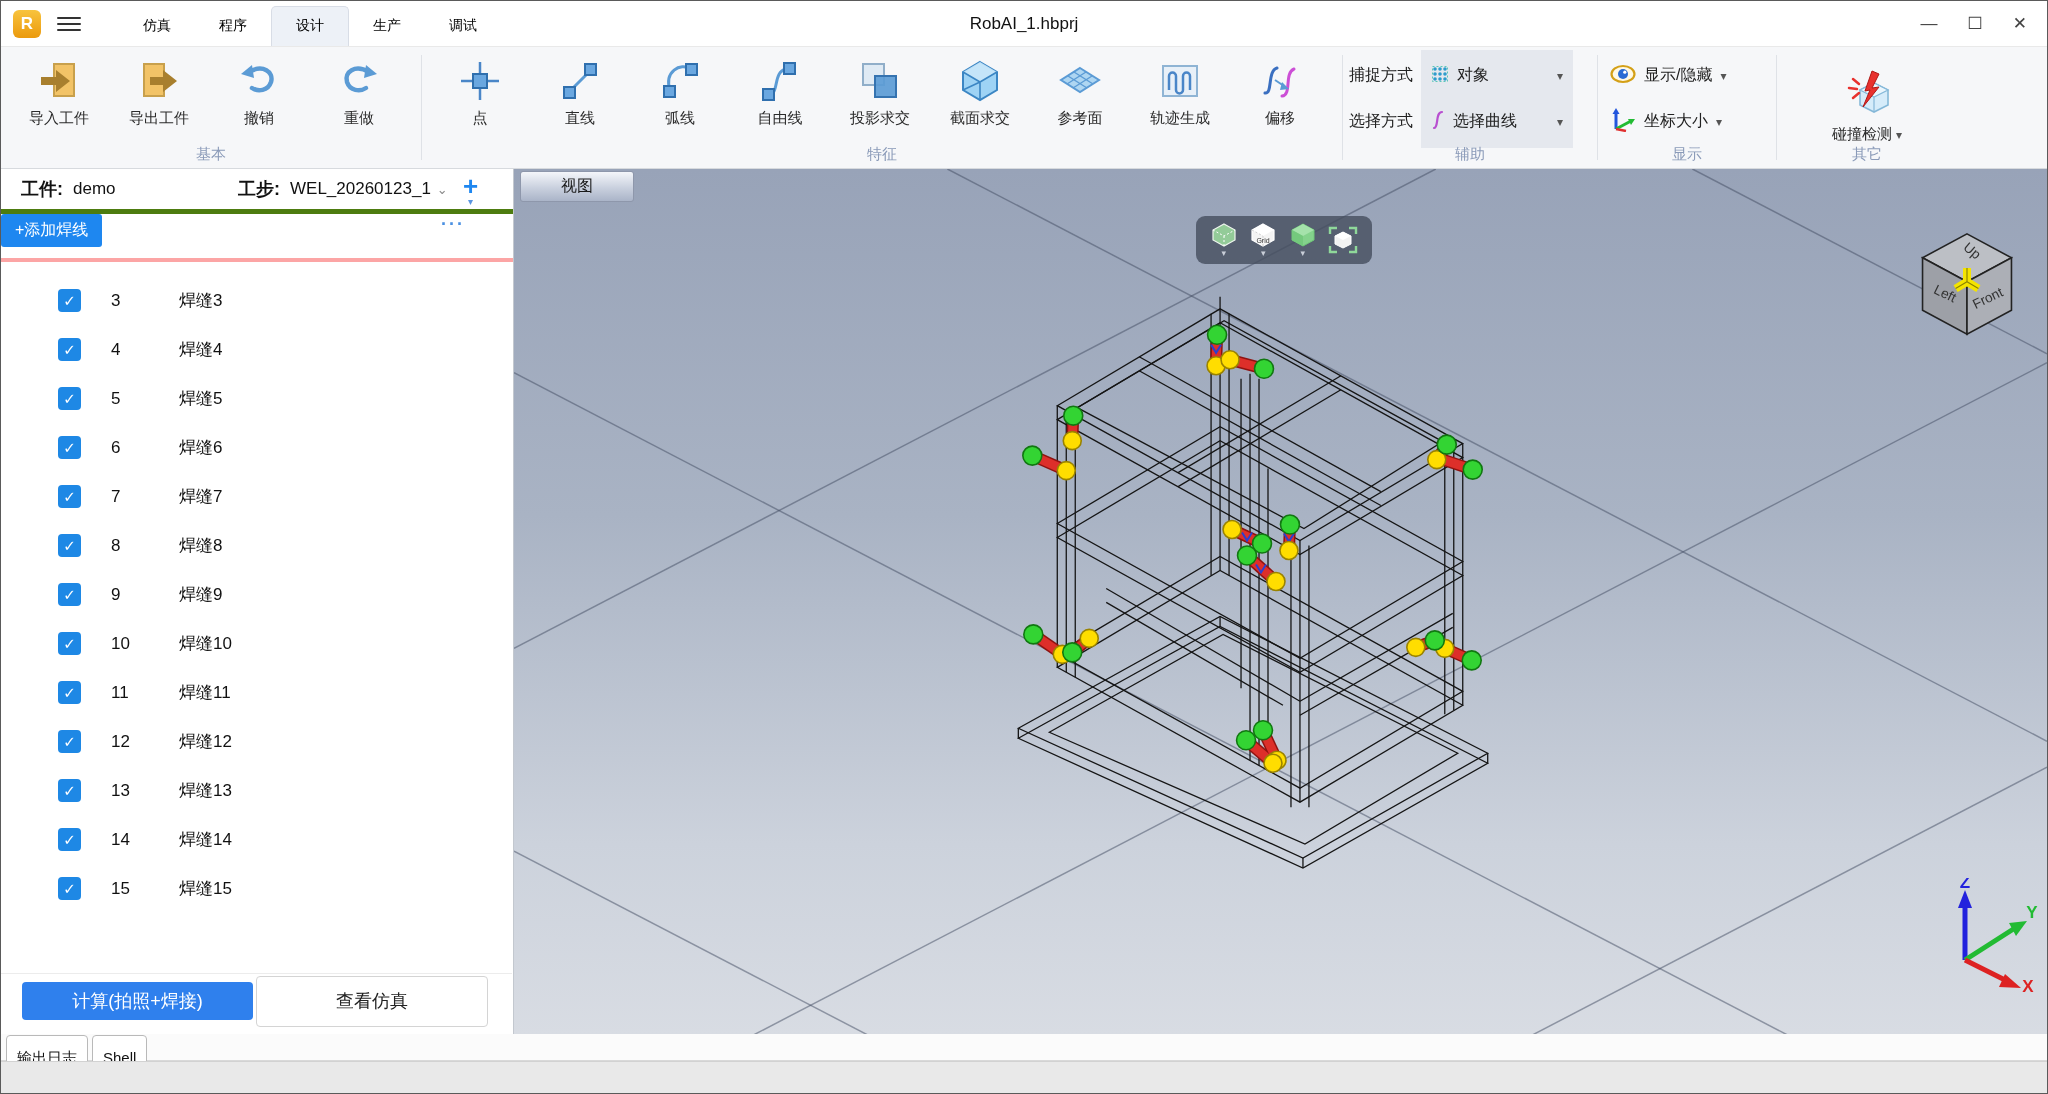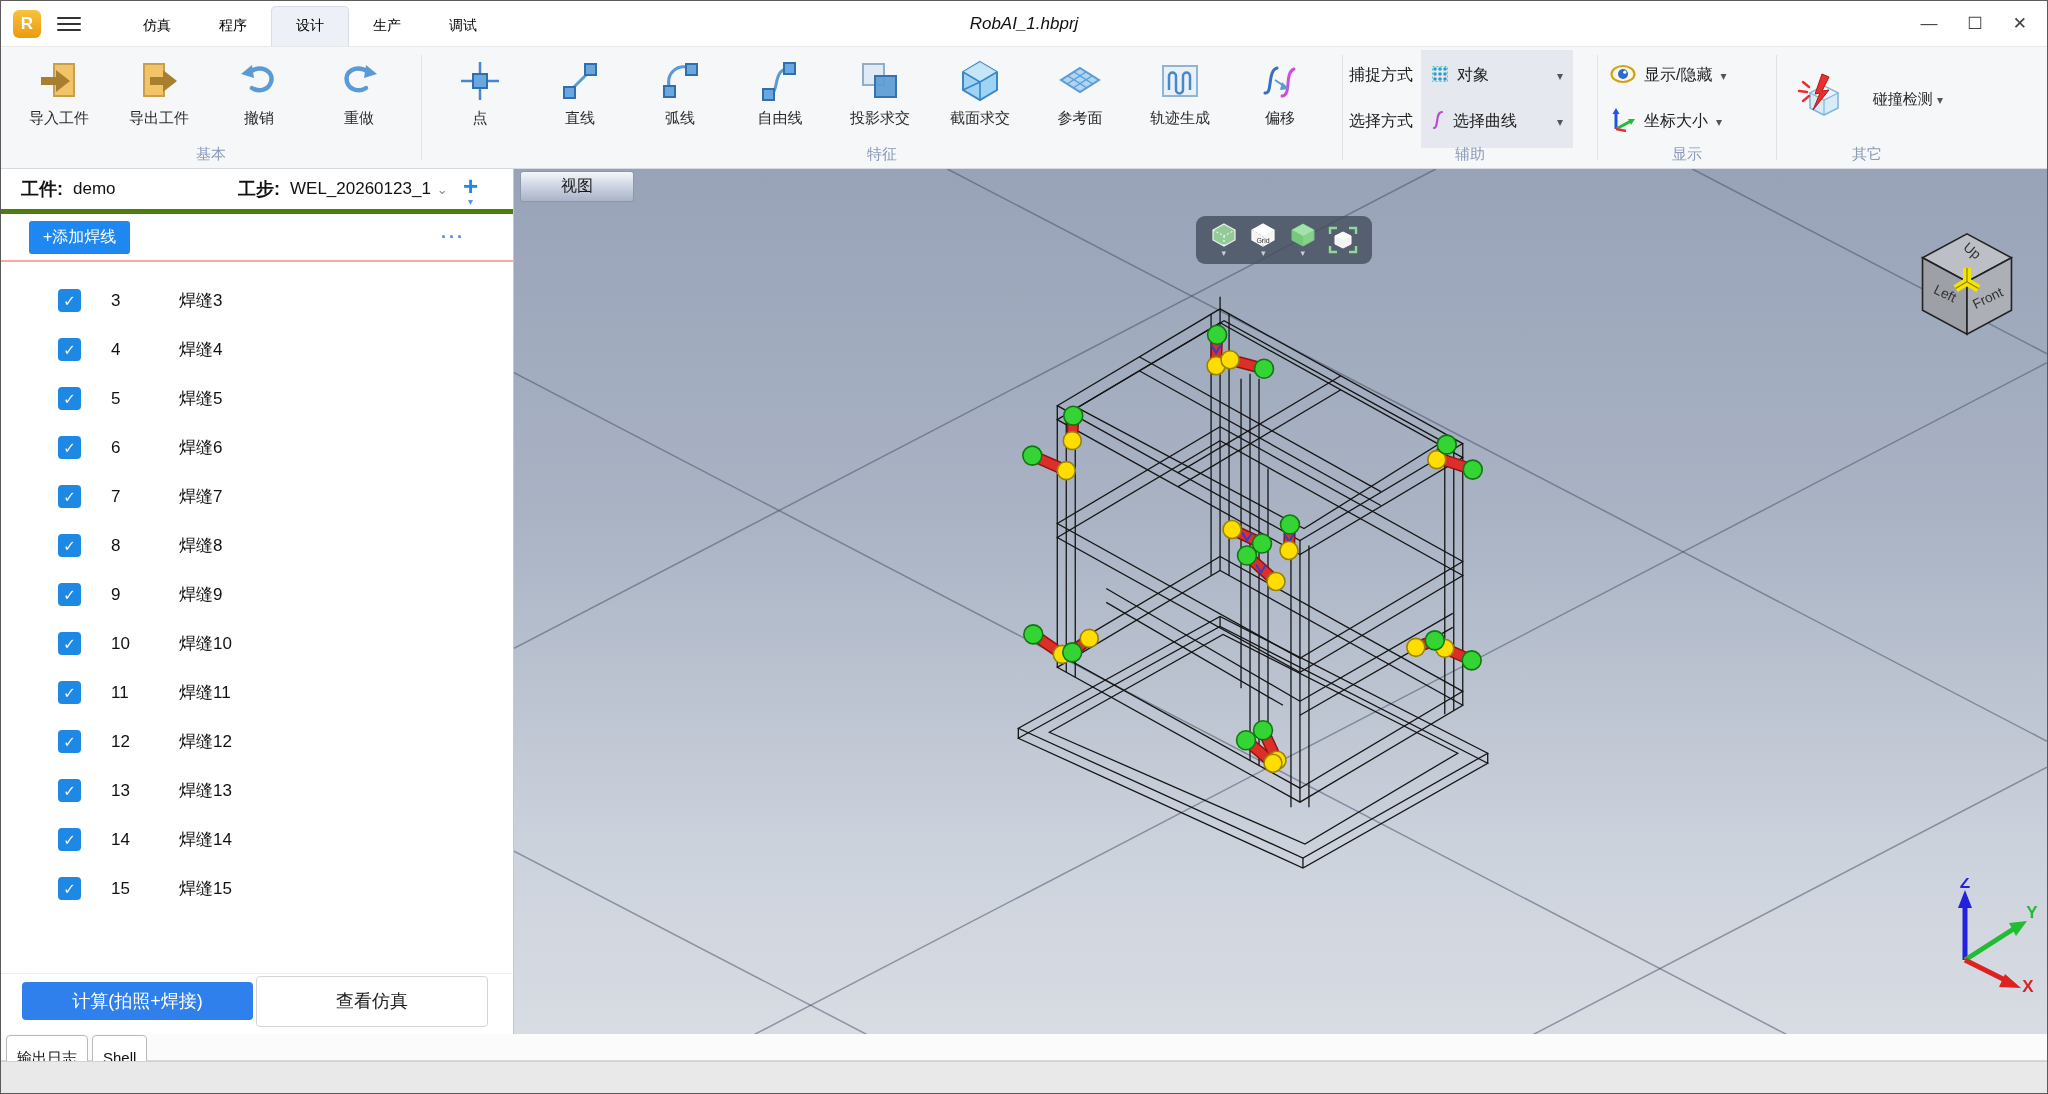--- a/index.html
+++ b/index.html
@@ -7,56 +7,56 @@
   .window { position:absolute; inset:0; width:2048px; height:1094px; border:1px solid #5a5a5a; background:#fff; overflow:hidden; }
 
   
   .titlebar { position:absolute; left:0; top:0; right:0; height:46px; background:#fff; border-bottom:1px solid #e9e9e9; display:flex; align-items:center; }
   .logo { width:28px; height:28px; margin-left:12px; border-radius:6px; background:linear-gradient(180deg,#f8c33d,#eb9a0e); color:#fff; font-weight:bold; font-size:17px; display:flex; align-items:center; justify-content:center; }
   .hamburger { margin-left:16px; width:24px; height:24px; display:flex; flex-direction:column; justify-content:center; gap:4px; cursor:pointer; }
   .hamburger i { display:block; height:2px; background:#333; border-radius:1px; }
   .menu-tabs { display:flex; align-items:center; margin-left:38px; height:100%; }
   .mtab { min-width:72px; padding:0 24px; height:40px; margin-top:4px; display:flex; align-items:center; justify-content:center; font-size:14px; color:#000000; cursor:pointer; }
   .mtab.active { background:#edf1f7; border:1px solid #d8dde6; border-bottom:none; border-radius:5px 5px 0 0; }
-  .win-title { position:absolute; left:0; right:0; text-align:center; font-size:17px; color:#111; pointer-events:none;font-style:italic; }
+  .win-title { position:absolute; left:0; right:0; text-align:center; font-size:17px; color:#111; pointer-events:none; }
   .win-controls { margin-left:auto; display:flex; align-items:center; gap:30px; padding-right:20px; z-index:2; }
   .wbtn { font-size:17px; color:#444; cursor:pointer; line-height:1; }
 
   
   .ribbon { position:absolute; left:0; top:46px; right:0; height:122px; background:#f6f7f9; border-bottom:1px solid #d7dade; display:flex; }
   .rgroup { display:flex; flex-direction:column; padding-top:6px; position:relative; }
   .rgroup .tools { display:flex; flex:1; align-items:flex-start; padding:0 8px; }
   .glabel { text-align:center; font-size:15px; color:#8a9ab8; height:24px; line-height:20px; }
   .gsep { width:1px; background:#dfe2e7; margin:8px 0; }
   .tool { width:100px; display:flex; flex-direction:column; align-items:center; padding-top:4px; cursor:pointer; border-radius:4px; }
   .ticon { width:48px; height:48px; display:flex; align-items:center; justify-content:center; }
   .tlabel { font-size:15px; color:#2b2b2b; margin-top:4px; white-space:nowrap; }
   .mini-col { display:flex; flex-direction:column; justify-content:center; gap:8px; flex:1; }
   .mini-row { display:flex; align-items:center; gap:8px; height:38px; }
   .mini-label { font-size:16px; color:#222; white-space:nowrap; }
   .pill { display:flex; align-items:center; gap:8px; background:#e5e8ee; height:52px; width:152px; padding:0 10px; cursor:pointer; }
   .pill .pv { font-size:16px; color:#222; flex:1; white-space:nowrap; }
   .caret { font-size:12px; color:#555; }
   .disp-row { display:flex; align-items:center; gap:8px; height:38px; cursor:pointer; white-space:nowrap; }
   .disp-row .mini-label { font-size:16px; }
-  .bigtool { display:flex; flex-direction:row; align-items:center; justify-content:space-between; flex:1; cursor:pointer; padding:0 14px; }
+  .bigtool { display:flex; flex-direction:column; align-items:center; justify-content:flex-end; flex:1; cursor:pointer; padding:0 14px; }
   .bigtool .blabel { font-size:15px; color:#2b2b2b; margin-top:2px; white-space:nowrap; }
 
   
   .sidebar { position:absolute; left:0; top:168px; width:513px; bottom:59px; background:#fff; border-right:1px solid #c3c8cf; }
   .side-header { height:45px; display:flex; align-items:center; border-bottom:5px solid #4d7c0f; font-size:18px; position:relative; }
   .sh-label { font-weight:bold; color:#111; }
   .sh-val { margin-left:10px; color:#111; font-size:17px; }
   .wp-group { margin-left:20px; display:flex; align-items:center; }
   .step-group { position:absolute; left:237px; display:flex; align-items:center; cursor:pointer; }
   .chev { margin-left:6px; font-size:13px; color:#888; }
   .add-step { position:absolute; left:462px; top:4px; display:flex; flex-direction:column; align-items:center; cursor:pointer; line-height:1; }
   .add-step .plus { color:#1e87f0; font-size:26px; font-weight:bold; }
   .add-step .caret { font-size:10px; color:#5a95e0; margin-top:-2px; }
-  .add-row { height:48px; display:flex; align-items:center; padding-left:28px; border-bottom:2px solid #fca5a5; position:relative; }
+  .add-row { height:48px; display:flex; border-bottom:4px solid #fca5a5; position:relative; }
   .btn-addweld { background:#1e87f0; color:#fff; font-size:16px; border:none; height:33px; padding:0 14px; border-radius:3px; cursor:pointer; }
   .more-dots { position:absolute; right:48px; color:#4a90e2; font-size:18px; font-weight:bold; letter-spacing:2px; cursor:pointer; }
   .weld-list { position:absolute; left:0; right:1px; top:94px; bottom:120px; overflow:hidden; padding-top:13px; }
   .weld-row { height:49px; display:flex; align-items:center; padding-left:57px; cursor:default; }
   .cb { width:23px; height:23px; border-radius:4px; background:#1e88e5; color:#fff; display:flex; align-items:center; justify-content:center; cursor:pointer; flex:0 0 auto; }
   .cb::after { content:"✓"; font-size:15px; font-weight:bold; }
   .wid { margin-left:30px; width:46px; font-size:17px; color:#111; }
   .wname { margin-left:22px; font-size:17px; color:#111; }
   .side-footer { position:absolute; left:0; right:1px; bottom:0; height:61px; border-top:1px solid #ececec; display:flex; align-items:center; padding:0 20px 6px 21px; gap:3px; }
   .btn-compute { width:231px; height:38px; background:#2f80ed; color:#fff; border:none; border-radius:4px; font-size:18px; cursor:pointer; }

